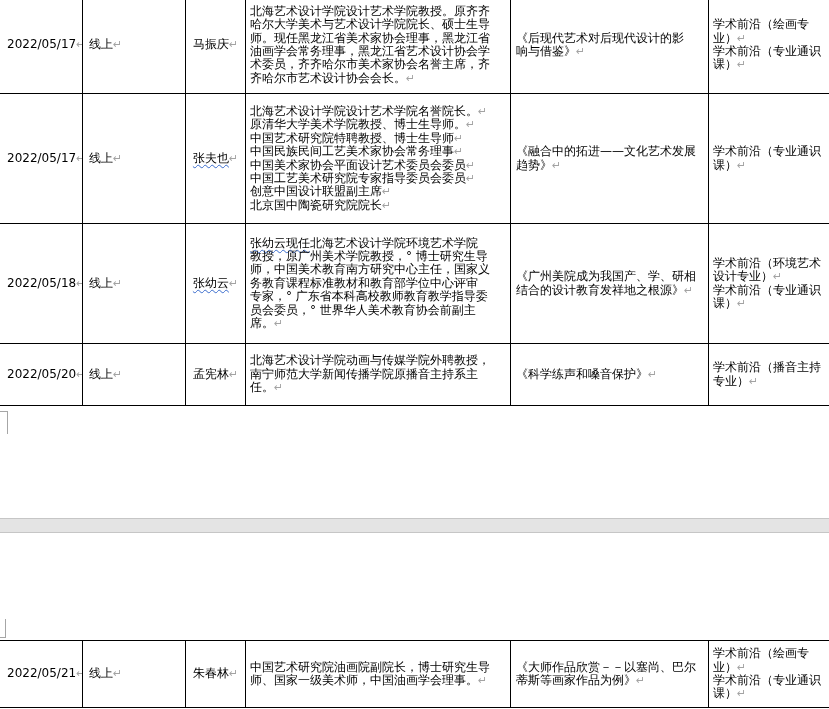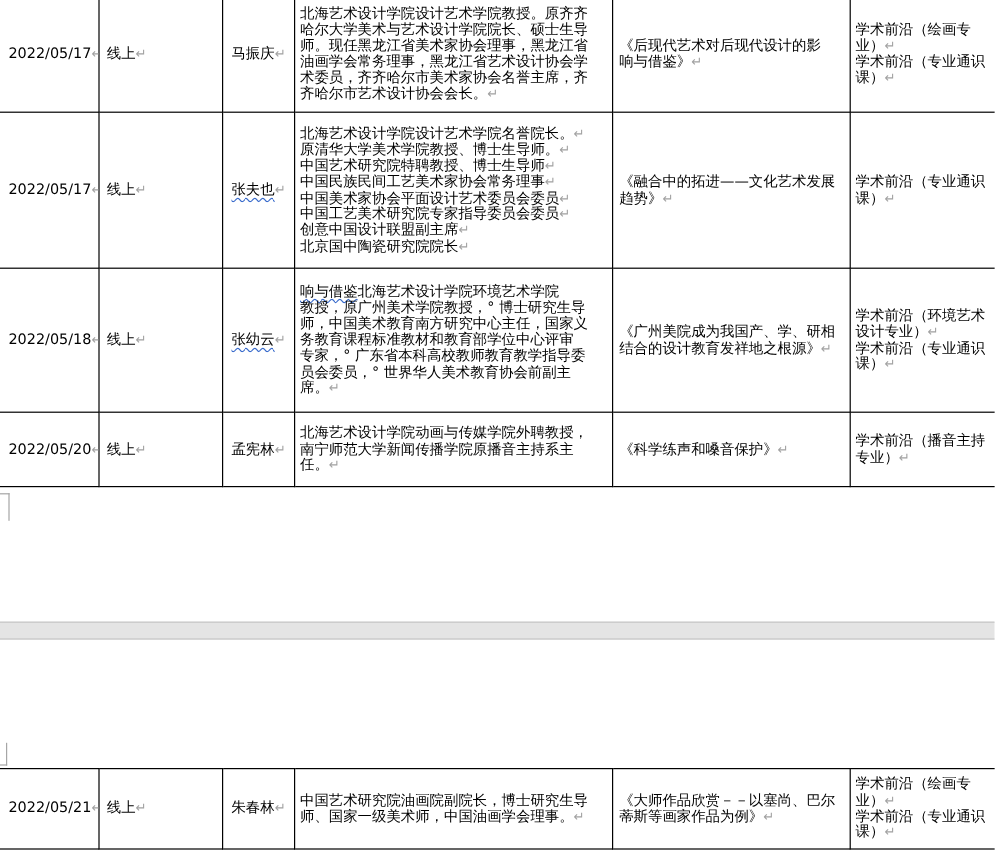--- a/index.html
+++ b/index.html
@@ -57,21 +57,21 @@
           <td class="c-fmt">线上<span class="pmark">↵</span></td>
           <td class="c-name"><span class="squiggle">张夫也</span><span class="pmark">↵</span></td>
           <td class="c-bio">北海艺术设计学院设计艺术学院名誉院长。<span class="pmark">↵</span><br>原清华大学美术学院教授、博士生导师。<span class="pmark">↵</span><br>中国艺术研究院特聘教授、博士生导师<span class="pmark">↵</span><br>中国民族民间工艺美术家协会常务理事<span class="pmark">↵</span><br>中国美术家协会平面设计艺术委员会委员<span class="pmark">↵</span><br>中国工艺美术研究院专家指导委员会委员<span class="pmark">↵</span><br>创意中国设计联盟副主席<span class="pmark">↵</span><br>北京国中陶瓷研究院院长<span class="pmark">↵</span></td>
           <td class="c-title">《融合中的拓进——文化艺术发展<br>趋势》<span class="pmark">↵</span></td>
           <td class="c-cat">学术前沿（专业通识<br>课）<span class="pmark">↵</span></td>
         </tr>
         <tr class="r3">
           <td class="c-date">2022/05/18<span class="pmark">↵</span></td>
           <td class="c-fmt">线上<span class="pmark">↵</span></td>
           <td class="c-name"><span class="squiggle">张幼云</span><span class="pmark">↵</span></td>
-          <td class="c-bio"><span class="squiggle">响与借鉴</span>北海艺术设计学院环境艺术学院<br>教授，原广州美术学院教授，° 博士研究生导<br>师，中国美术教育南方研究中心主任，国家义<br>务教育课程标准教材和教育部学位中心评审<br>专家，° 广东省本科高校教师教育教学指导委<br>员会委员，° 世界华人美术教育协会前副主<br>席。<span class="pmark">↵</span></td>
+          <td class="c-bio"><span class="squiggle">张幼云现任</span>北海艺术设计学院环境艺术学院<br>教授，原广州美术学院教授，° 博士研究生导<br>师，中国美术教育南方研究中心主任，国家义<br>务教育课程标准教材和教育部学位中心评审<br>专家，° 广东省本科高校教师教育教学指导委<br>员会委员，° 世界华人美术教育协会前副主<br>席。<span class="pmark">↵</span></td>
           <td class="c-title">《广州美院成为我国产、学、研相<br>结合的设计教育发祥地之根源》<span class="pmark">↵</span></td>
           <td class="c-cat">学术前沿（环境艺术<br>设计专业）<span class="pmark">↵</span><br>学术前沿（专业通识<br>课）<span class="pmark">↵</span></td>
         </tr>
         <tr class="r4">
           <td class="c-date">2022/05/20<span class="pmark">↵</span></td>
           <td class="c-fmt">线上<span class="pmark">↵</span></td>
           <td class="c-name">孟宪林<span class="pmark">↵</span></td>
           <td class="c-bio">北海艺术设计学院动画与传媒学院外聘教授，<br>南宁师范大学新闻传播学院原播音主持系主<br>任。<span class="pmark">↵</span></td>
           <td class="c-title">《科学练声和嗓音保护》<span class="pmark">↵</span></td>
           <td class="c-cat">学术前沿（播音主持<br>专业）<span class="pmark">↵</span></td>

